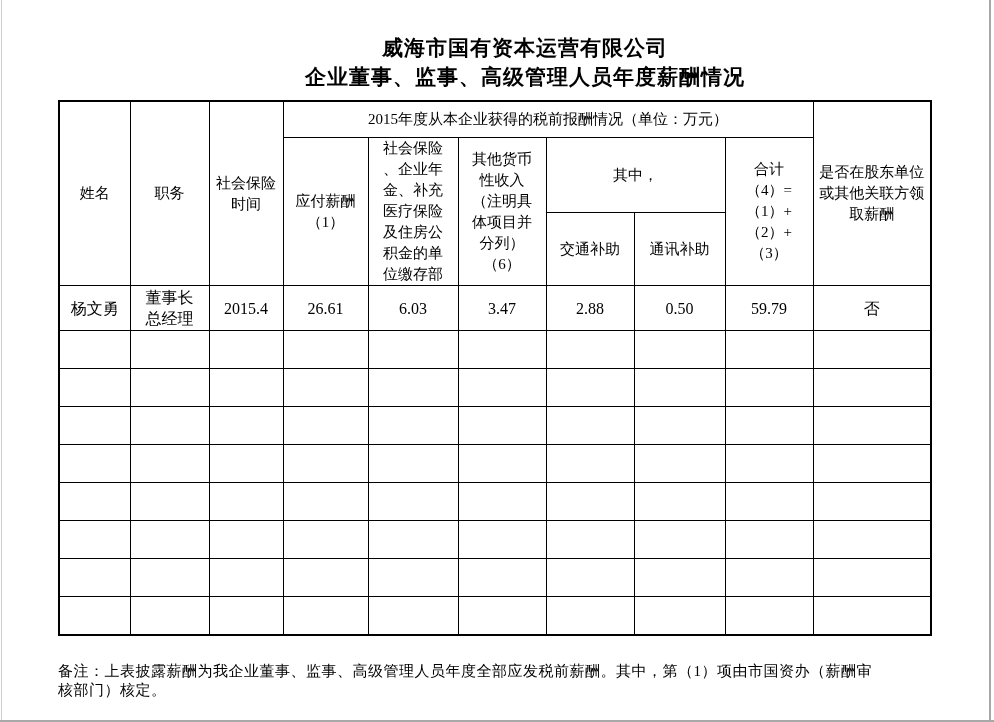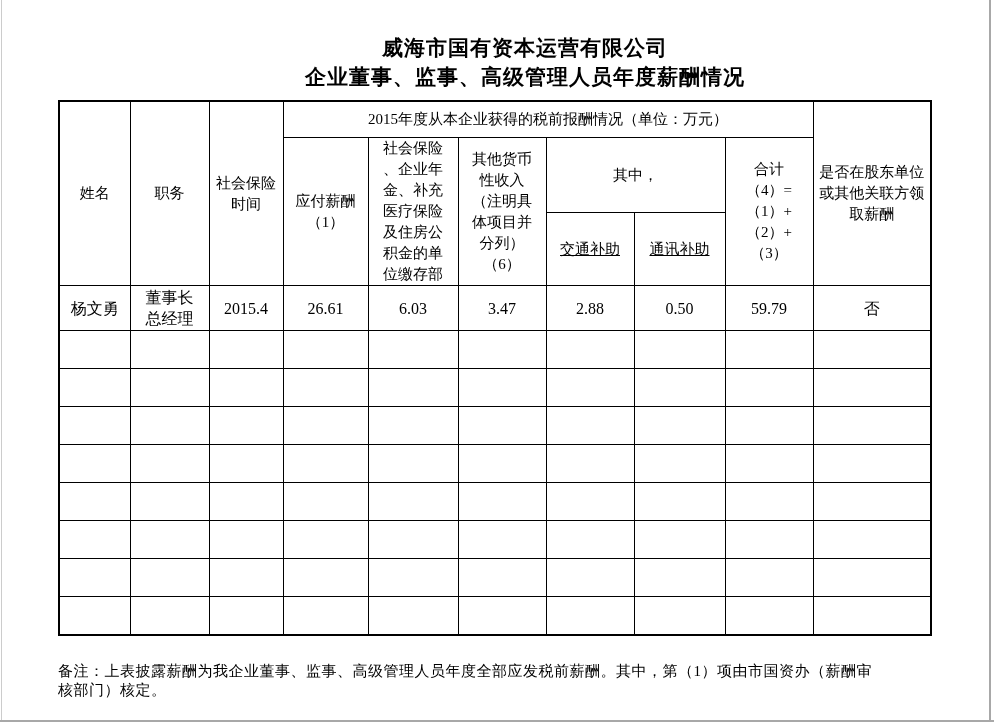--- a/index.html
+++ b/index.html
@@ -37,21 +37,21 @@
     text-align:center;
     vertical-align:middle;
     padding:0 2px;
     white-space:pre-line;
     font-size:15px;
     line-height:21px;
     overflow:hidden;
   }
   tr.hr1 td{height:35px;}
   tr.hr2 td{height:73px;}
-  tr.hr3 td{height:71px;text-decoration:underline;}
+  tr.hr3 td{height:71px;}
   tr.data-row td{height:44px;font-size:16px;}
   tr.empty-row td{height:37px;}
 
   .footnote{
     position:absolute;left:58px;top:662px;width:880px;
     font-size:15px;line-height:19px;
     white-space:pre-line;
     letter-spacing:0.5px;
   }
 </style>

